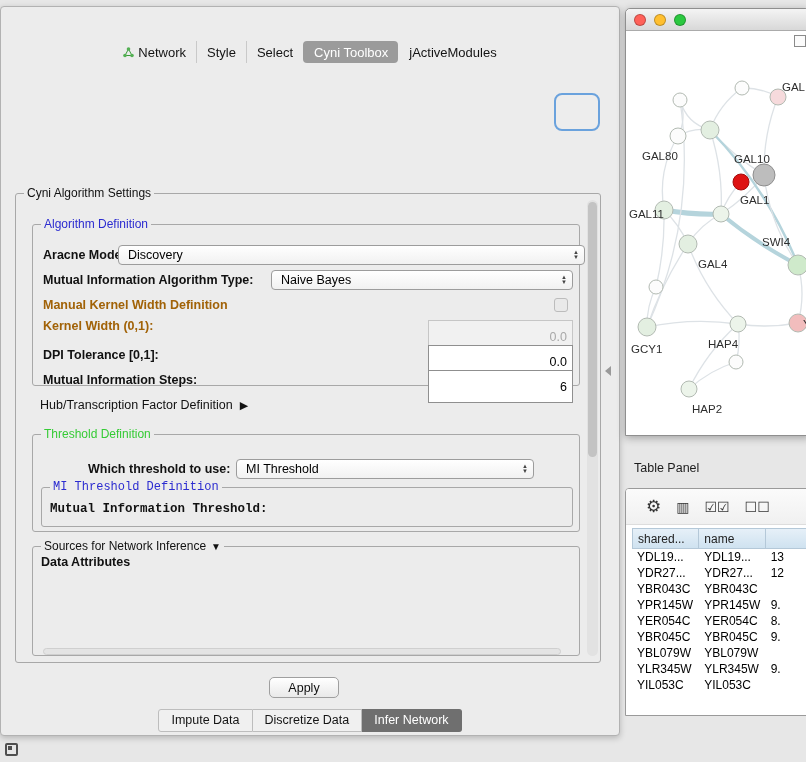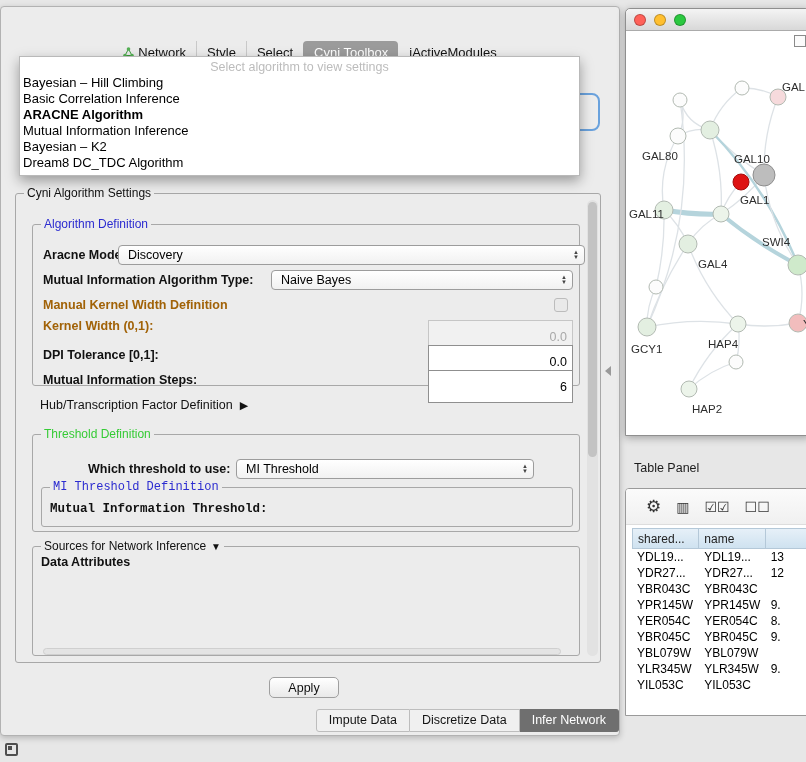--- a/index.html
+++ b/index.html
@@ -74,21 +74,21 @@
         background:#3b66c6; width:calc(100% - 11px); white-space:nowrap; }
   .attr-sb { position:absolute; right:0; top:0; bottom:0; width:10px; background:#ececec; border-left:1px solid #ccc; }
   .attr-sb .thumb { position:absolute; left:1px; right:1px; top:1px; height:40px; background:#c3c3c3; border-radius:4px; }
   .attr-hsb { position:absolute; left:10px; top:101px; width:518px; height:7px; background:#e4e4e4;
         border:1px solid #cfcfcf; border-radius:4px; }
 
   .apply { position:absolute; left:268px; top:670px; width:70px; height:21px;
         background:linear-gradient(#ffffff,#e9e9e9); border:1px solid #9f9f9f; border-radius:5px;
         font-size:12.5px; display:flex; align-items:center; justify-content:center; color:#111; }
 
-  .btabs { position:absolute; left:0; right:0; top:702px; display:flex; justify-content:flex-end; font-size:12.5px; }
+  .btabs { position:absolute; left:0; right:0; top:702px; display:flex; justify-content:center; font-size:12.5px; }
   .btab { padding:4px 12px; border:1px solid #bdbdbd; border-left-width:0; background:#f0f0f0; line-height:1;
         display:flex; align-items:center; color:#141414; }
   .btab:first-child { border-left-width:1px; border-radius:3px 0 0 3px; }
   .btab:last-child { border-radius:0 3px 3px 0; }
   .btab.sel { background:#6f6f6f; color:#fff; border-color:#6f6f6f; }
 
   .split-arrow { position:absolute; left:605px; top:366px; width:0; height:0;
         border-top:5px solid transparent; border-bottom:5px solid transparent; border-right:6px solid #9a9a9a; }
 
   
@@ -136,29 +136,20 @@
           </svg>
         </span>Network</div>
       <div class="tab">Style</div>
       <div class="tab">Select</div>
       <div class="tab sel">Cyni Toolbox</div>
       <div class="tab">jActiveModules</div>
     </div>
 
   <div class="help-btn"></div>
 
-  <div class="dropdown">
-    <div class="dd-ph">Select algorithm to view settings</div>
-  <div class="dd-item">Bayesian – Hill Climbing</div>
-      <div class="dd-item">Basic Correlation Inference</div>
-      <div class="dd-item bold">ARACNE Algorithm</div>
-      <div class="dd-item">Mutual Information Inference</div>
-      <div class="dd-item">Bayesian – K2</div>
-      <div class="dd-item">Dream8 DC_TDC Algorithm</div>
-    </div>
 
   <div class="group settings">
     <span class="legend">Cyni Algorithm Settings</span>
 
     <div class="sb-v">
         <div class="thumb"></div>
       </div>
 
     <div class="group algdef">
       <span class="legend blue">Algorithm Definition</span>

